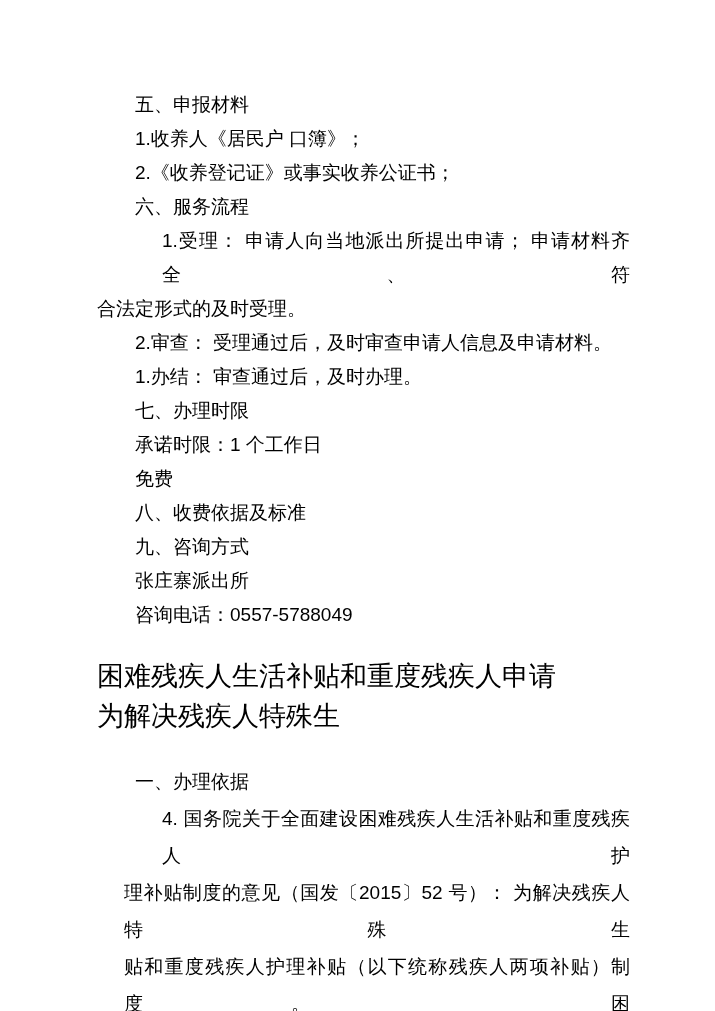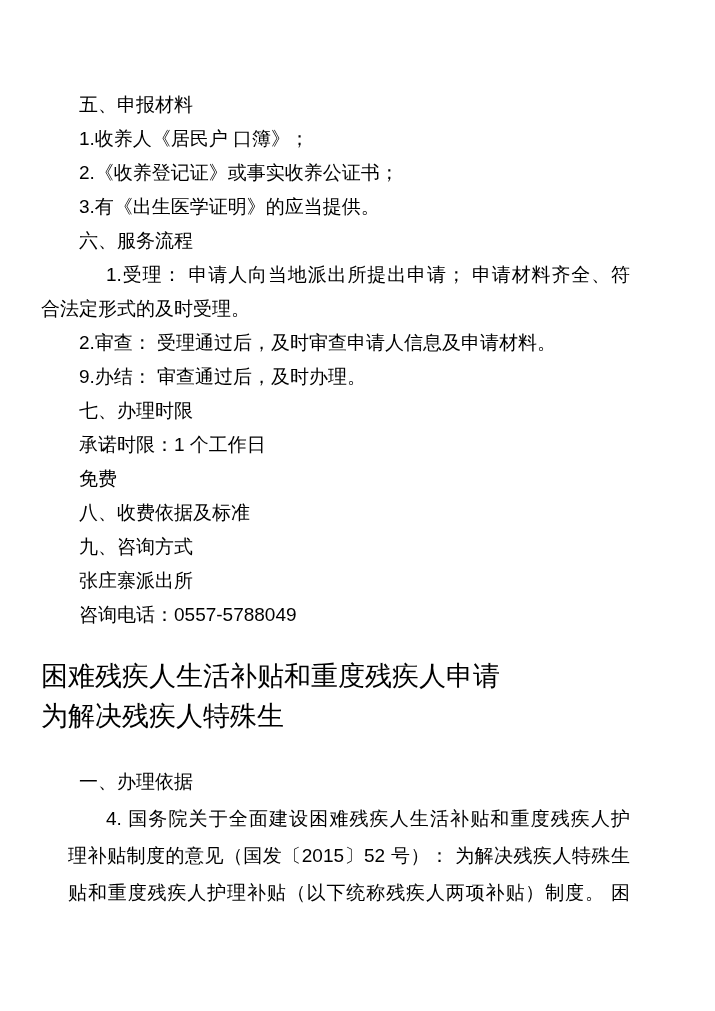--- a/index.html
+++ b/index.html
@@ -11,21 +11,21 @@
     width: 715px;
     height: 1011px;
     overflow: hidden;
     color: #000000;
     font-family: "Liberation Sans", sans-serif;
   }
   .page {
     box-sizing: border-box;
     width: 715px;
     height: 1011px;
-    padding: 88px 85px 0 41px;
+    padding: 88px 85px 0 97px;
     background: #ffffff;
   }
   .line {
     font-size: 19px;
     line-height: 34px;
     text-align: left;
   }
   .indent {
     padding-left: 38px;
   }
@@ -53,26 +53,25 @@
 </style>
 </head>
 <body>
 
 <div class="page">
 
   <div class="top-section">
     <div class="line indent">五、申报材料</div>
     <div class="line indent">1.收养人《居民户 口簿》；</div>
     <div class="line indent">2.《收养登记证》或事实收养公证书；</div>
-    <div class="line indent">3.有《出生医学证明》的应当提供。</div>
     <div class="line indent">六、服务流程</div>
     <div class="line indent fill">1.受理： 申请人向当地派出所提出申请； 申请材料齐全、符</div>
     <div class="line">合法定形式的及时受理。</div>
     <div class="line indent">2.审查： 受理通过后，及时审查申请人信息及申请材料。</div>
-    <div class="line indent">9.办结： 审查通过后，及时办理。</div>
+    <div class="line indent">1.办结： 审查通过后，及时办理。</div>
     <div class="line indent">七、办理时限</div>
     <div class="line indent">承诺时限：1 个工作日</div>
     <div class="line indent">免费</div>
     <div class="line indent">八、收费依据及标准</div>
     <div class="line indent">九、咨询方式</div>
     <div class="line indent">张庄寨派出所</div>
     <div class="line indent">咨询电话：0557-5788049</div>
   </div>
 
   <div class="title-block">

